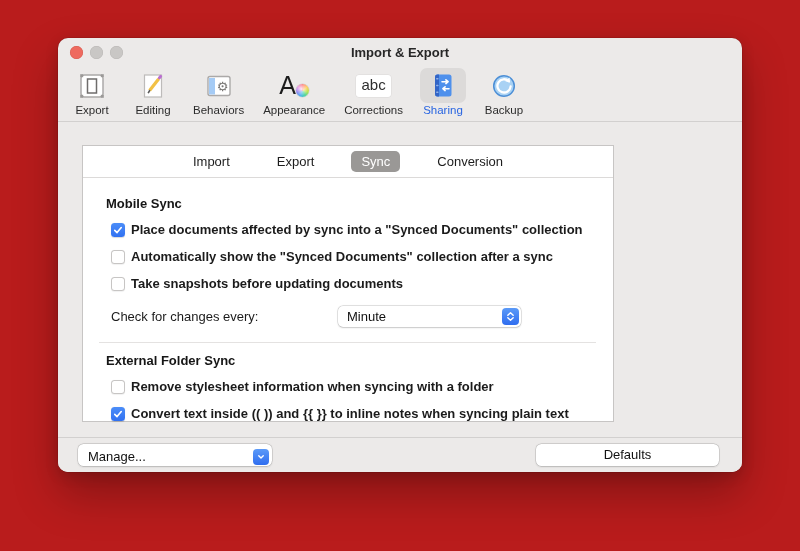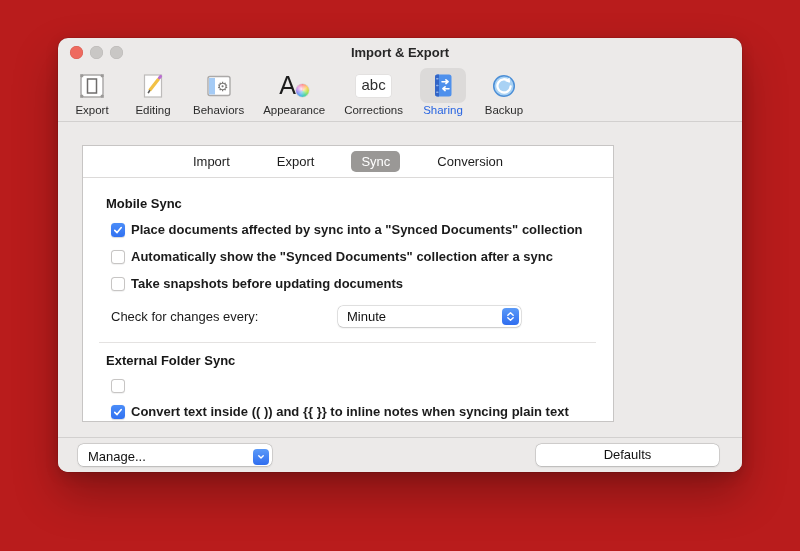--- a/index.html
+++ b/index.html
@@ -224,20 +224,21 @@
           </div>
 
           <div class="secdivider"></div>
 
           <div class="sechead">External Folder Sync</div>
 
           <div class="row">
             <span class="cb">
               
             </span>
+            <span class="cblabel">Remove stylesheet information when syncing with a folder</span>
           </div>
 
           <div class="row">
             <span class="cb checked">
               <svg viewBox="0 0 14 14">
                   <path d="M3.2 7.4 L5.9 10 L10.8 4.1" stroke="#fff" stroke-width="1.9" fill="none" stroke-linecap="round" stroke-linejoin="round"></path>
                 </svg>
             </span>
             <span class="cblabel">Convert text inside (( )) and {{ }} to inline notes when syncing plain text</span>
           </div>

